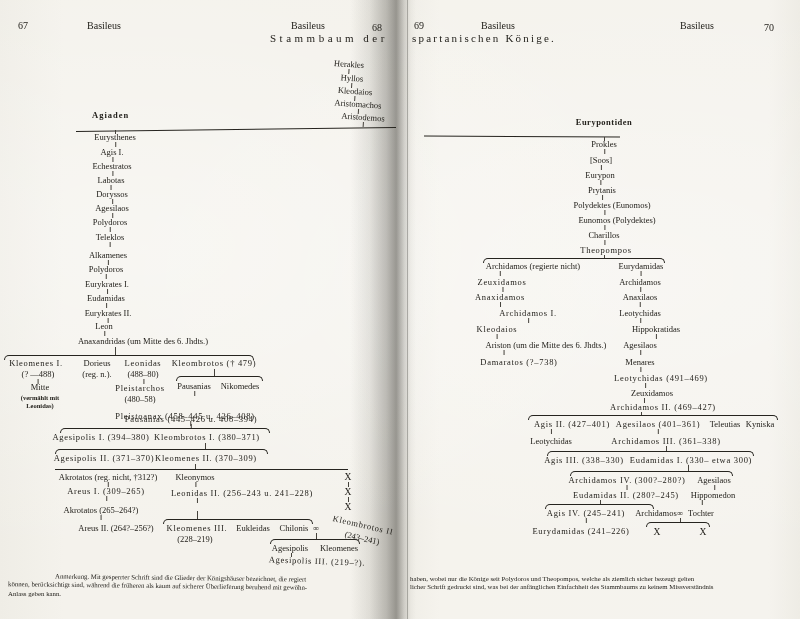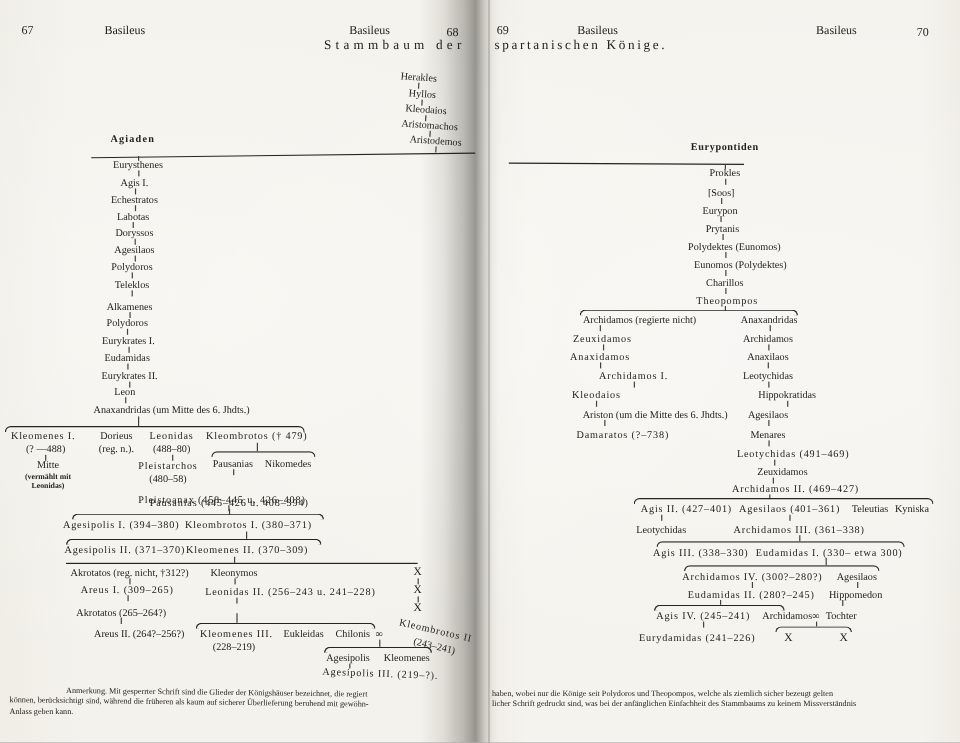--- a/index.html
+++ b/index.html
@@ -157,21 +157,21 @@
 
   <div class="br" style="left:483px;top:258px;width:180px"></div>
   <span class="n dn" style="left:533px;top:262px;--dx:-33px">Archidamos (regierte nicht)</span>
   <span class="n sp dn" style="left:502px;top:278px">Zeuxidamos</span>
   <span class="n sp dn" style="left:500px;top:293px">Anaxidamos</span>
   <span class="n sp dn" style="left:528px;top:309px">Archidamos I.</span>
   <span class="n sp dn" style="left:497px;top:325px">Kleodaios</span>
   <span class="n dn" style="left:546px;top:341px;--dx:-42px">Ariston (um die Mitte des 6. Jhdts.)</span>
   <span class="n sp" style="left:519px;top:358px">Damaratos (?–738)</span>
 
-  <span class="n dn" style="left:641px;top:262px">Anaxandridas</span>
+  <span class="n dn" style="left:641px;top:262px">Eurydamidas</span>
   <span class="n dn" style="left:640px;top:278px">Archidamos</span>
   <span class="n dn" style="left:640px;top:293px">Anaxilaos</span>
   <span class="n dn" style="left:640px;top:309px">Leotychidas</span>
   <span class="n dn" style="left:656px;top:325px">Hippokratidas</span>
   <span class="n dn" style="left:640px;top:341px">Agesilaos</span>
   <span class="n dn" style="left:640px;top:358px">Menares</span>
   <span class="n sp dn" style="left:661px;top:374px;--dx:-16px">Leotychidas (491–469)</span>
   <span class="n dn" style="left:652px;top:389px;--dx:-8px">Zeuxidamos</span>
   <span class="n sp" style="left:663px;top:403px">Archidamos II. (469–427)</span>
   <div class="d" style="left:641px;top:412px;height:4px"></div>

